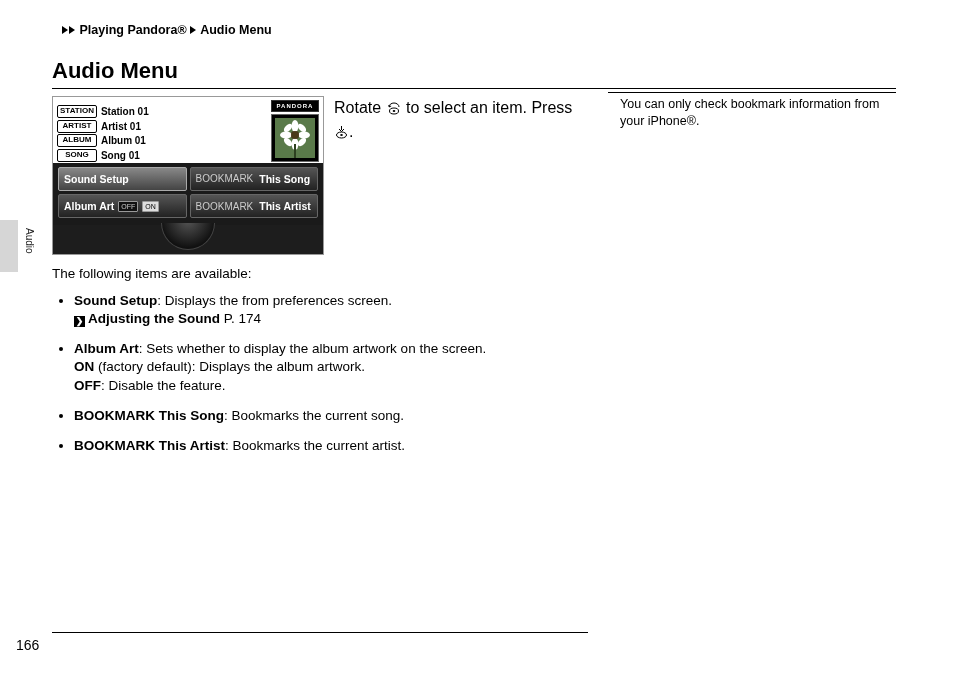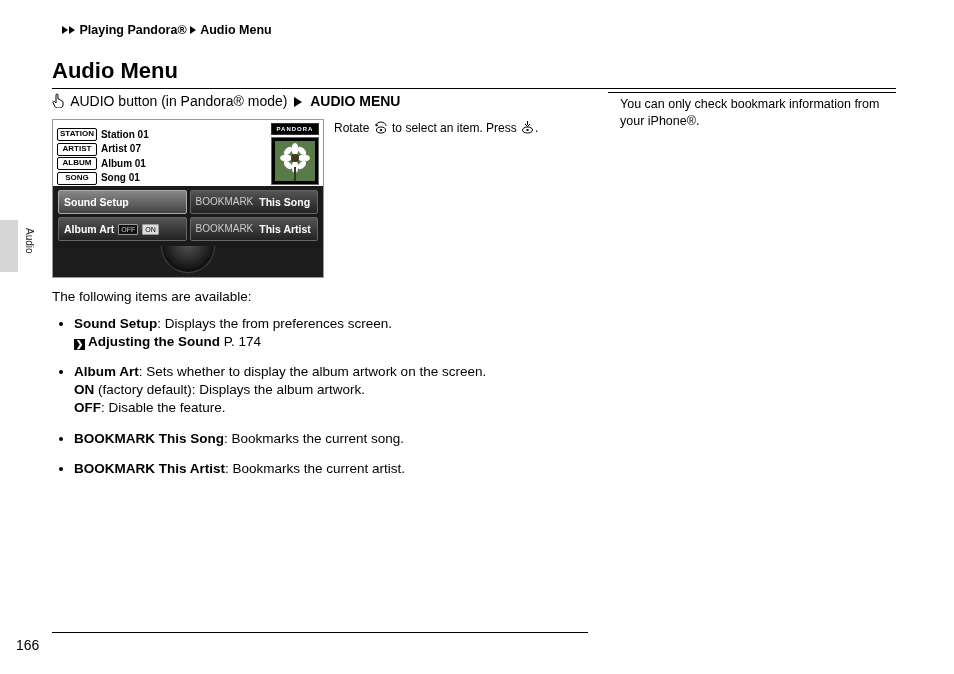--- a/index.html
+++ b/index.html
@@ -75,21 +75,21 @@
     gap: 10px;
     align-items: flex-start;
     margin-top: 4px;
   }
   .screenshot {
     width: 270px;
     flex: 0 0 270px;
   }
   .rotate-line {
     flex: 1;
-    font-size: 12px;
+    font-size: 16px;
     padding-top: 1px;
   }
 
   
   .dev {
     background: #1d1d1d;
     color: #eee;
     font-family: Arial, sans-serif;
     border: 1px solid #999;
   }
@@ -279,39 +279,29 @@
     <span class="bc-arrow"></span><span class="bc-arrow"></span>
     <span>Playing Pandora®</span>
     <span class="bc-arrow"></span>
     <span>Audio Menu</span>
   </div>
 
   <div class="title">Audio Menu</div>
 
   <div class="main-col">
 
-    <div class="step-line">
-      <span class="hand-icon">
-        <svg width="12" height="15" viewBox="0 0 12 15">
-            <path d="M5 1c.8 0 1 .6 1 1v4h.8c.6 0 1 .4 1 1h.7c.6 0 1 .4 1 1h.5c.6 0 1 .4 1 1v3c0 1.6-1.3 3-3 3H5c-1 0-1.4-.5-2-1.3L1 9.5c-.3-.5 0-1.3.8-1.3.4 0 .7.2 1 .6L4 10V2c0-.6.4-1 1-1z" fill="none" stroke="#000" stroke-width="1"></path>
-          </svg>
-      </span>
-      <span>AUDIO button (in Pandora® mode)</span>
-      <span class="step-arrow"></span>
-      <span class="bold">AUDIO MENU</span>
-    </div>
 
     <div class="instruct-wrap">
       <div class="screenshot dev">
         <div class="dev-top">
           <div class="dev-info">
             <span class="tag">STATION</span>
             <span>Station 01</span>
             <span class="tag">ARTIST</span>
-            <span>Artist 07</span>
+            <span>Artist 01</span>
             <span class="tag">ALBUM</span>
             <span>Album 01</span>
             <span class="tag">SONG</span>
             <span>Song 01</span>
           </div>
           <div class="dev-right">
             <div class="dev-brand">PANDORA</div>
             <div class="dev-art">
               <svg class="flower-svg" viewBox="0 0 40 40">
                 <rect width="40" height="40" fill="#5a7a4a"></rect>

